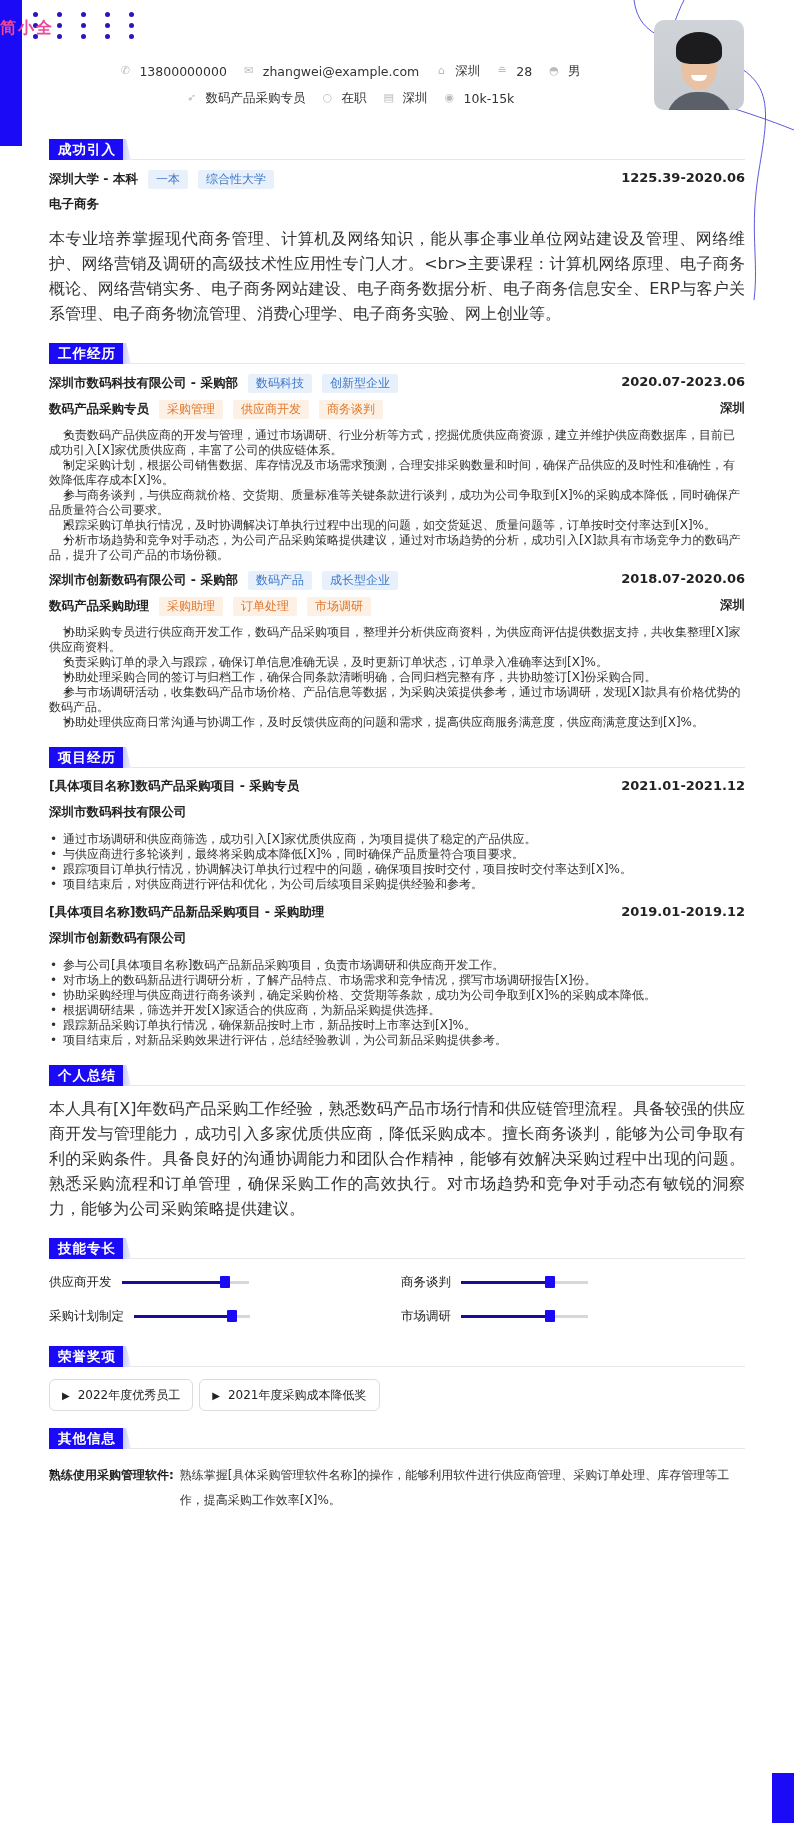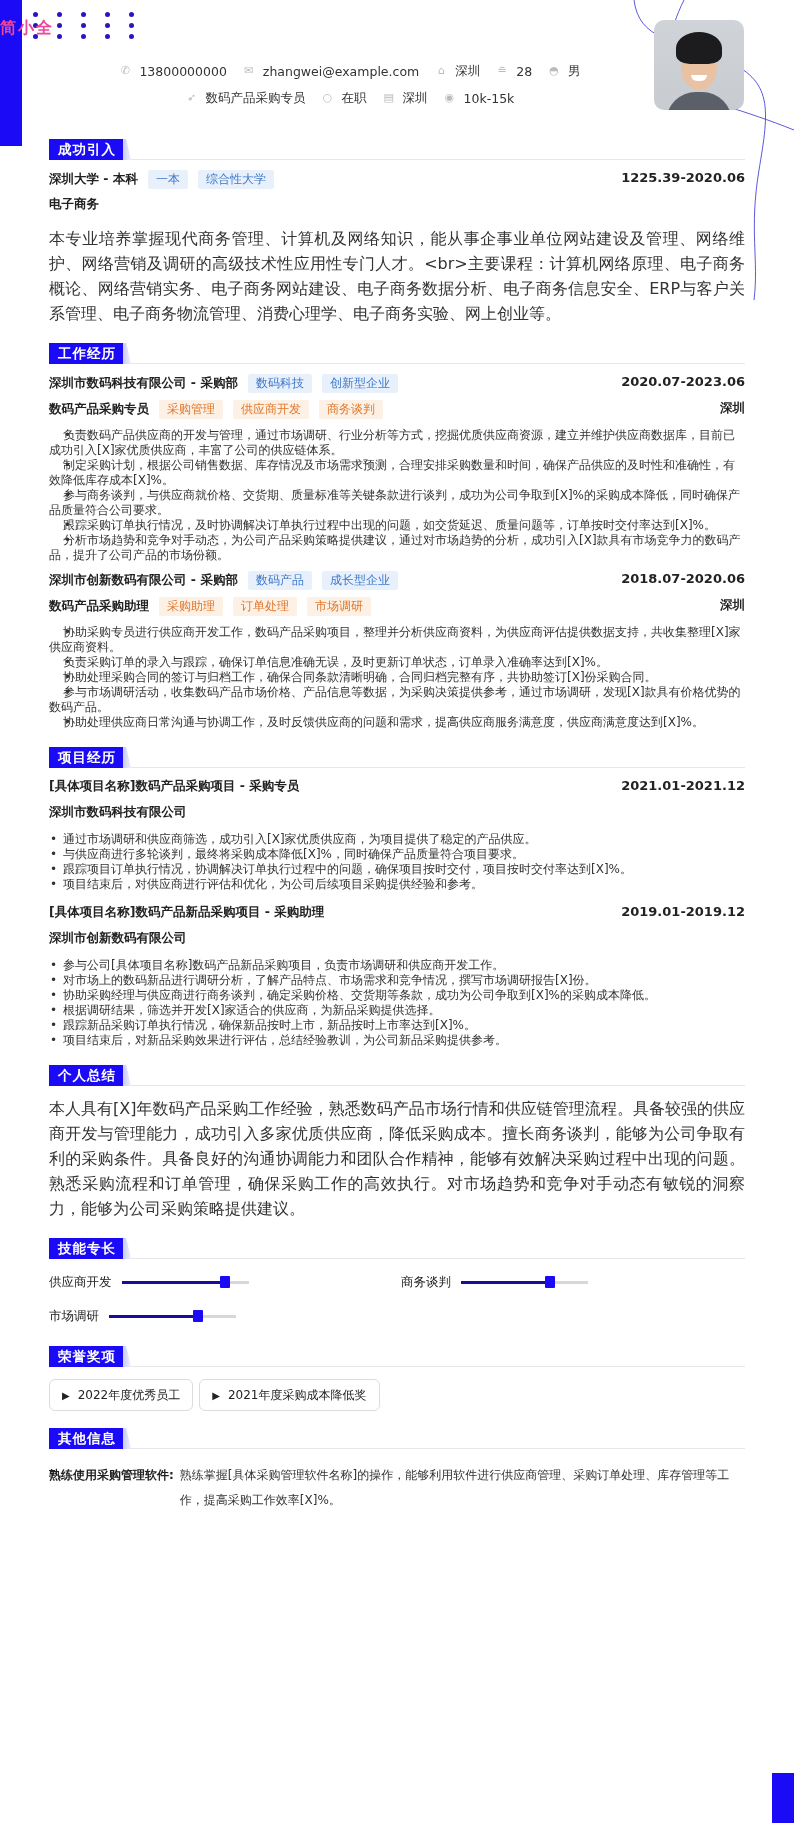--- a/index.html
+++ b/index.html
@@ -286,20 +286,27 @@
           </div>
       </div>
       <div class="skill">
         <span class="sname">商务谈判</span>
         <div class="bar" style="width:127px">
             <div class="fill" style="width:90px"></div>
             <div class="knob" style="left:84px"></div>
           </div>
       </div>
       <div class="skill">
+        <span class="sname">采购计划制定</span>
+        <div class="bar" style="width:116px">
+            <div class="fill" style="width:100px"></div>
+            <div class="knob" style="left:93px"></div>
+          </div>
+      </div>
+      <div class="skill">
         <span class="sname">市场调研</span>
         <div class="bar" style="width:127px">
             <div class="fill" style="width:90px"></div>
             <div class="knob" style="left:84px"></div>
           </div>
       </div>
     </div>
   </div>
 
   <div class="section" style="margin-top:8px">

